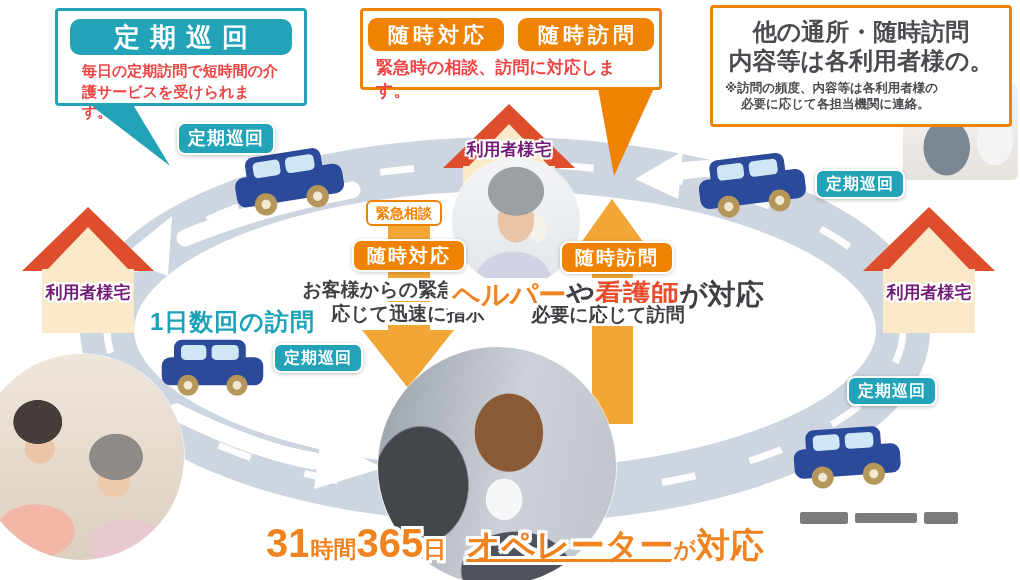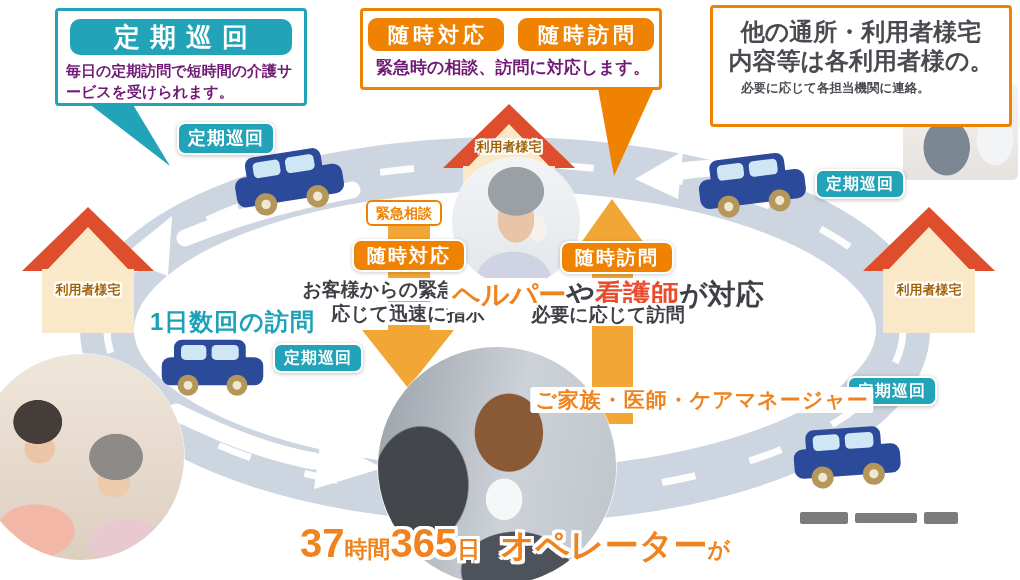--- a/index.html
+++ b/index.html
@@ -21,21 +21,21 @@
   .box-header-teal{
     background:#23a3b8;color:#fff;border-radius:10px;text-align:center;
     font-size:26px;line-height:36px;height:36px;letter-spacing:10px;text-indent:10px;
     margin:8px 12px 6px 12px;
   }
   .pill-orange{
     background:#ef8200;color:#fff;border-radius:9px;text-align:center;
     font-size:21px;line-height:33px;height:33px;display:inline-block;
     padding:0 16px;letter-spacing:4px;text-indent:4px;
   }
-  .box-body{color:#701a75;font-size:15px;line-height:1.38;padding:0 8px;}
+  .box-body{color:#ef4444;font-size:15px;line-height:1.38;padding:0 24px;}
 
   
   .badge-teal{
     background:#23a3b8;color:#fff;border:2px solid #fff;border-radius:8px;
     text-align:center;box-shadow:0 1px 4px rgba(0,0,0,.25);
     font-size:16px;line-height:24px;padding:1px 9px;z-index:8;letter-spacing:1px;white-space:nowrap;
   }
   .badge-teal.big{font-size:18px;line-height:27px;}
 
   
@@ -62,30 +62,30 @@
                 0 -2px 0 #fff,0 2px 0 #fff,-2px 0 0 #fff,2px 0 0 #fff;
   }
   .outline-w3{
     text-shadow:-3px -3px 0 #fff,3px -3px 0 #fff,-3px 3px 0 #fff,3px 3px 0 #fff,
                 0 -3px 0 #fff,0 3px 0 #fff,-3px 0 0 #fff,3px 0 0 #fff,
                 -1px -3px 0 #fff,1px 3px 0 #fff,3px 1px 0 #fff,-3px -1px 0 #fff;
   }
 
   .house-label{
     position:absolute;left:50%;transform:translateX(-50%);
-    color:#a16207;font-size:13px;white-space:nowrap;
+    color:#701a75;font-size:17px;white-space:nowrap;
   }
   .visits-note{
     color:#1ba2b8;font-size:24px;letter-spacing:1px;white-space:nowrap;z-index:4;
   }
 
   
   .op-caption{display:flex;align-items:baseline;color:#f0831e;white-space:nowrap;z-index:9;}
   .op-xl{font-size:40px;} .op-lg{font-size:34px;} .op-md{font-size:23px;} .op-sm{font-size:22px;}
-  .op-gap{margin-left:20px;}
+  .op-gap{margin-left:20px;text-decoration:underline;}
 
   
   .photo{border-radius:50%;overflow:hidden;box-shadow:0 0 0 1px rgba(255,255,255,.7);}
   .photo-rect{border-radius:6px;overflow:hidden;}
   .ph-woman-phone{
     background:
       radial-gradient(46px 40px at 50% 26%,#9aa0a4 60%,transparent 62%),
       radial-gradient(30px 38px at 50% 48%,#e9c4a6 60%,transparent 62%),
       radial-gradient(14px 22px at 67% 55%,#f6f1ea 60%,transparent 62%),
       radial-gradient(62px 48px at 48% 96%,#cfd3e4 60%,transparent 62%),
@@ -239,24 +239,25 @@
   <div class="abs box box-orange" style="left:360px;top:8px;width:302px;height:82px;text-align:center;">
     <div style="margin-top:7px;display:flex;justify-content:center;gap:14px;">
       <span class="pill-orange">随時対応</span>
       <span class="pill-orange">随時訪問</span>
     </div>
     <div class="box-body" style="font-size:17px;margin-top:5px;text-align:left;padding-left:13px;">緊急時の相談、訪問に対応します。</div>
   </div>
 
   <div class="abs box box-orange" style="left:710px;top:5px;width:302px;height:122px;">
     <div style="text-align:center;color:#4a4a50;font-size:24px;line-height:1.22;margin-top:9px;">
-      <div>他の通所・利用者様宅</div>
+      <div>他の通所・随時訪問</div>
       <div>内容等は各利用者様の。</div>
     </div>
     <div style="color:#4a4a50;font-size:12.5px;line-height:1.3;padding-left:12px;margin-top:4px;">
+      <div>※訪問の頻度、内容等は各利用者様の</div>
       <div style="padding-left:16px;">必要に応じて各担当機関に連絡。</div>
     </div>
   </div>
 
   <div class="abs badge-teal big" style="left:177px;top:122px;">定期巡回</div>
   <div class="abs badge-teal" style="left:815px;top:169px;">定期巡回</div>
   <div class="abs badge-teal" style="left:273px;top:343px;">定期巡回</div>
   <div class="abs badge-teal" style="left:847px;top:376px;">定期巡回</div>
 
   <div class="abs visits-note outline-w" style="left:150px;top:306px;">1日数回の訪問</div>
@@ -265,29 +266,29 @@
   <div class="abs badge-orange" style="left:352px;top:239px;">随時対応</div>
   <div class="abs cx layer-text" style="left:408px;top:278px;"><span class="line-bg t19">お客様からの緊急要請に</span></div>
   <div class="abs cx layer-text" style="left:408px;top:302px;"><span class="line-bg t19">応じて迅速に指示</span></div>
 
   <div class="abs badge-orange" style="left:560px;top:241px;">随時訪問</div>
   <div class="abs cx layer-text" style="left:608px;top:278px;">
     <span class="line-bg t20"><span class="c-orange">ヘルパー</span><span class="c-dark">や</span><span class="c-red">看護師</span><span class="c-dark">が対応</span></span>
   </div>
   <div class="abs cx layer-text" style="left:608px;top:303px;"><span class="line-bg t19">必要に応じて訪問</span></div>
 
-  <div class="abs cx layer-text" style="left:702px;top:387px;"><span class="line-bg t21 c-orange" style="letter-spacing:1px;">ご家族・医師・ケアマネージャー</span></div>
 
   <div class="abs cx op-caption outline-w3" style="left:515px;top:521px;">
-    <span class="op-xl">37</span>
+    <span class="op-xl">31</span>
     <span class="op-md">時間</span>
     <span class="op-xl">365</span>
     <span class="op-md">日</span>
     <span class="op-lg op-gap">オペレーター</span>
     <span class="op-sm">が</span>
+    <span class="op-lg">対応</span>
   </div>
 
   <div class="abs watermark" style="left:800px;top:512px;">
     <span style="width:48px;"></span>
       <span style="width:62px;height:10px;"></span>
       <span style="width:34px;"></span>
   </div>
 
 </div>
 

